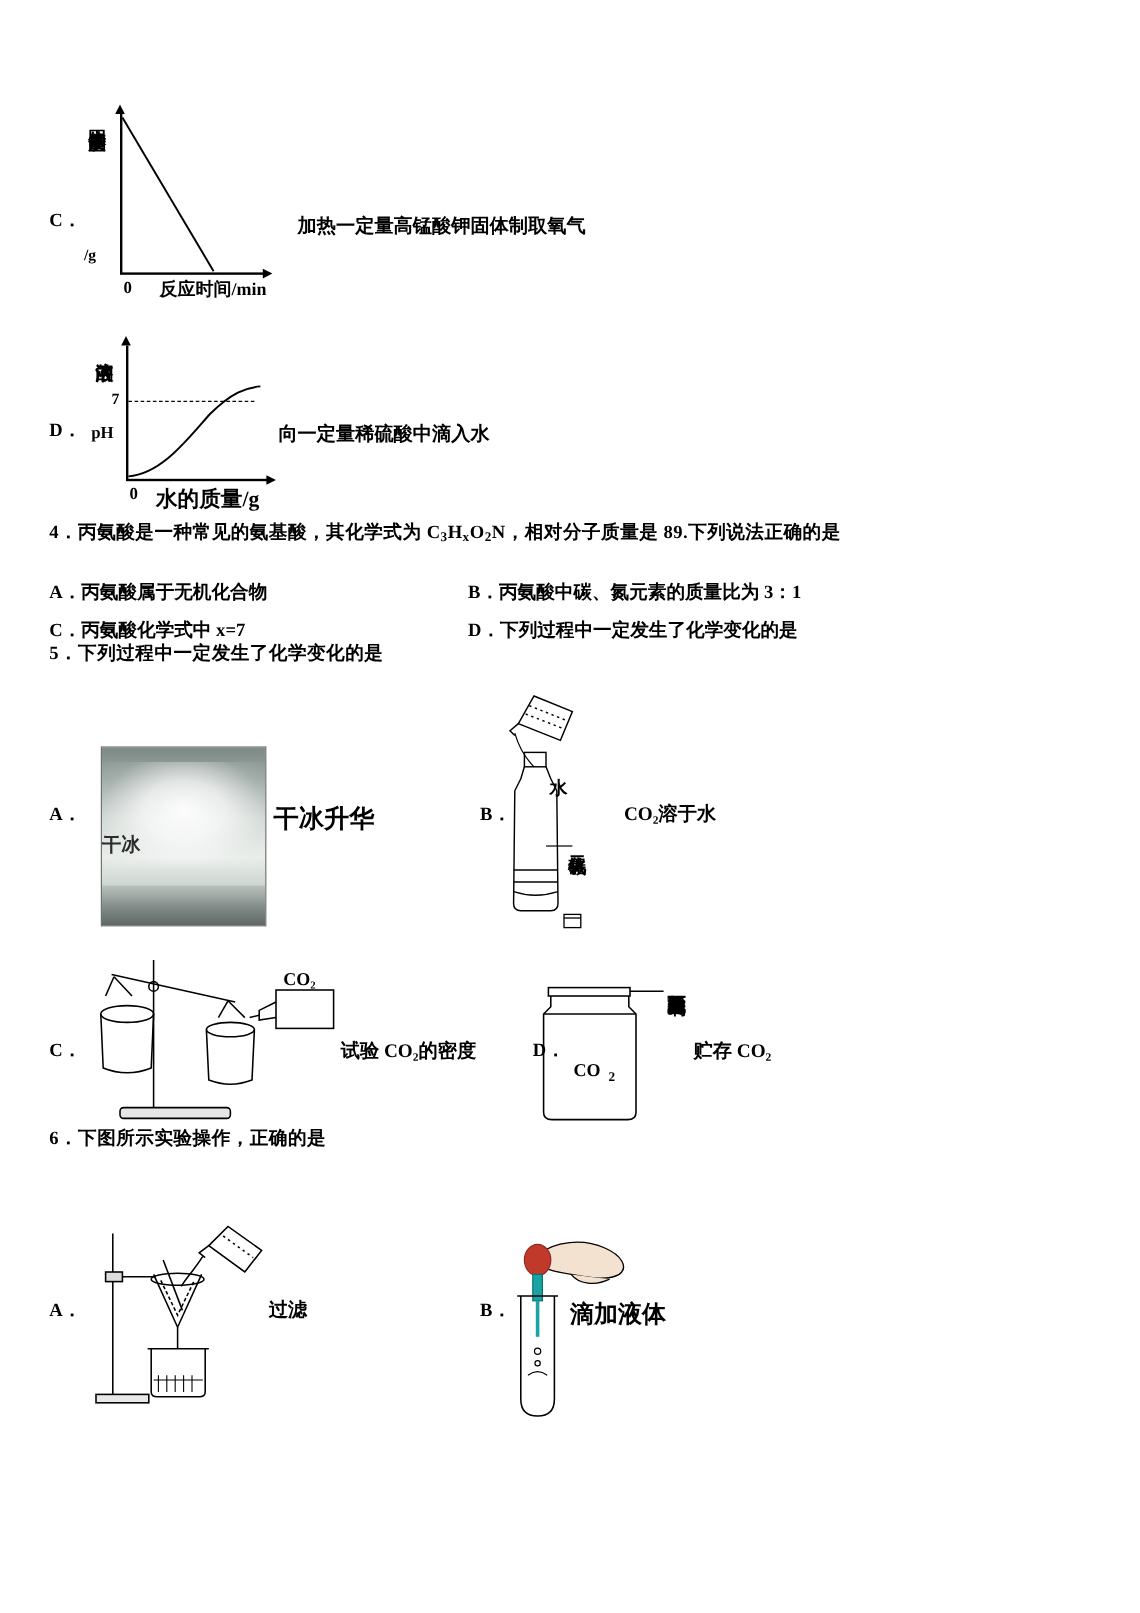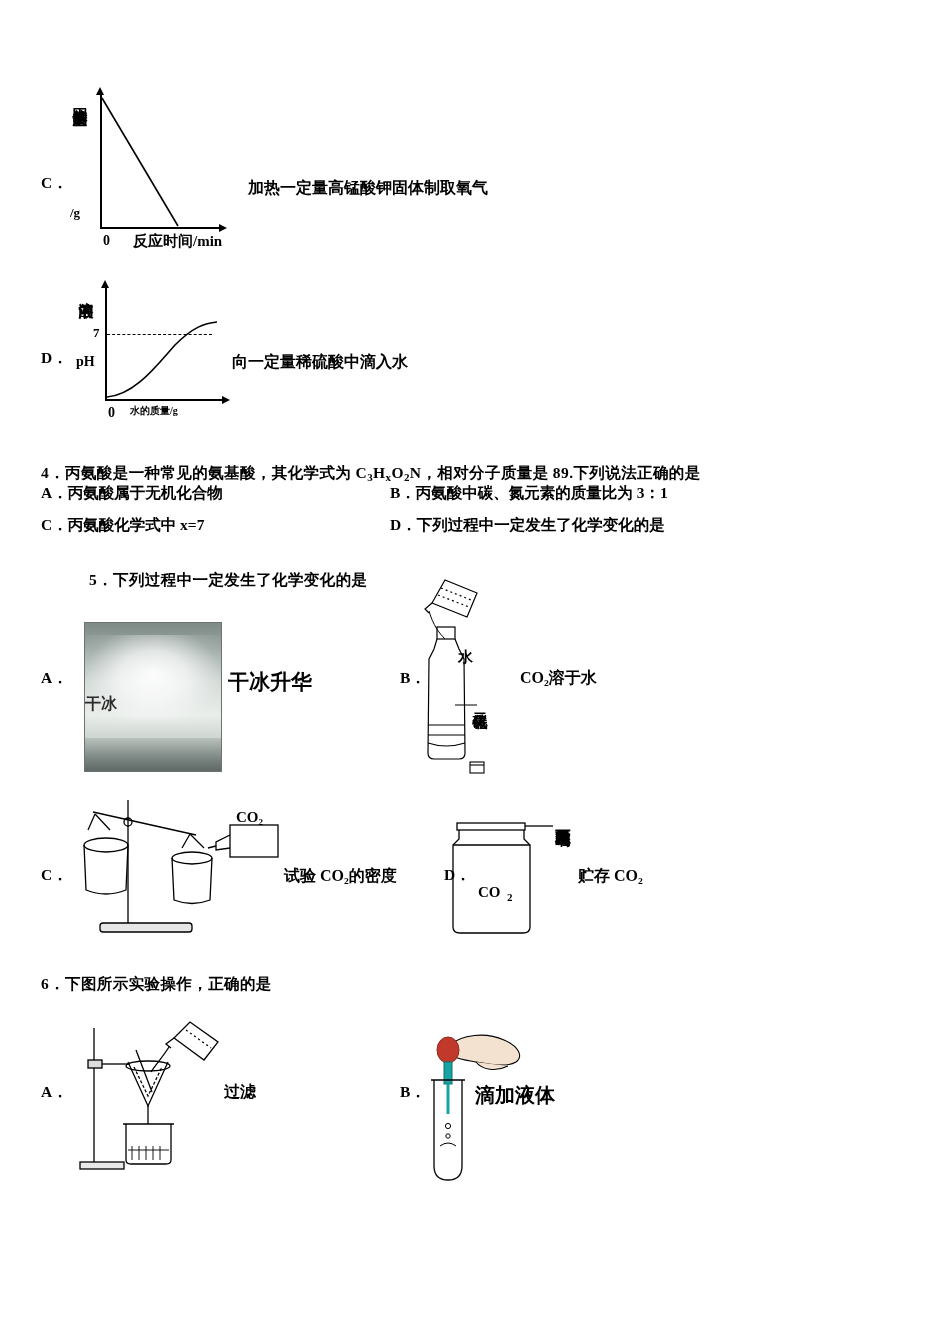--- a/index.html
+++ b/index.html
@@ -95,46 +95,46 @@
     <div class="txt b" style="left:76px;top:354px;font-size:14px;">pH</div>
     <div class="txt b" style="left:93px;top:325px;font-size:13px;">7</div>
 
     <div class="dashed-h" style="left:107px;top:334px;width:105px;"></div>
 
     <svg style="position:absolute;left:105px;top:285px;width:125px;height:118px;">
       <path d="M 2 112 C 30 110, 52 80, 70 60 C 88 42, 100 38, 112 37" fill="none" stroke="#000" stroke-width="1.6"></path>
     </svg>
 
     <div class="txt b" style="left:108px;top:405px;font-size:14px;">0</div>
-    <div class="txt b" style="left:130px;top:404px;font-size:10px;">水的质量/g</div>
+    <div class="txt b" style="left:130px;top:404px;font-size:18px;">水的质量/g</div>
 
     <div class="txt b" style="left:232px;top:352px;font-size:16px;">向一定量稀硫酸中滴入水</div>
   </div>
 
   <div>
-    <div class="qline" style="left:41px;top:463px;">
+    <div class="qline" style="left:41px;top:433px;">
       <span>4．</span><span>丙氨酸是一种常见的氨基酸，其化学式为 C</span><sub>3</sub><span>H</span><sub>x</sub><span>O</span><sub>2</sub><span>N，相对分子质量是 89.下列说法正确的是</span>
     </div>
 
     <div class="opt" style="left:41px;top:483px;">
       <span>A．</span><span>丙氨酸属于无机化合物</span>
     </div>
     <div class="opt" style="left:390px;top:483px;">
       <span>B．</span><span>丙氨酸中碳、氮元素的质量比为 3：1</span>
     </div>
     <div class="opt" style="left:41px;top:515px;">
       <span>C．</span><span>丙氨酸化学式中 x=7</span>
     </div>
     <div class="opt" style="left:390px;top:515px;">
       <span>D．</span><span>下列过程中一定发生了化学变化的是</span>
     </div>
   </div>
 
   <div>
-    <div class="qline" style="left:41px;top:570px;margin-left:48px;">
+    <div class="qline" style="left:41px;top:534px;">
       <span>5．</span><span>下列过程中一定发生了化学变化的是</span>
     </div>
 
     <div class="opt" style="left:41px;top:668px;">A．</div>
     <div class="dryice" style="left:84px;top:622px;width:136px;height:148px;">
       <div class="fog"></div>
       <div class="label">干冰</div>
       <div class="base"></div>
     </div>
     <div class="txt b" style="left:228px;top:668px;font-size:21px;">干冰升华</div>
@@ -215,21 +215,21 @@
         <line x1="80" y1="11" x2="108" y2="11"></line>
       </g>
       <text x="33" y="82" font-family="Liberation Serif, serif" font-size="15" font-weight="bold" fill="#000">CO</text>
       <text x="62" y="86" font-family="Liberation Serif, serif" font-size="11" font-weight="bold" fill="#000">2</text>
     </svg>
     <div class="txt b vert" style="left:555px;top:818px;font-size:15px;line-height:1.0;height:118px;">毛玻璃片的粗糙面向下</div>
     <div class="txt b" style="left:578px;top:866px;font-size:16px;">贮存 CO₂</div>
   </div>
 
   <div>
-    <div class="qline" style="left:41px;top:974px;">
+    <div class="qline" style="left:41px;top:938px;">
       <span>6．</span><span>下图所示实验操作，正确的是</span>
     </div>
 
     <div class="opt" style="left:41px;top:1082px;">A．</div>
     <svg style="position:absolute;left:78px;top:1020px;width:180px;height:155px;">
       <g stroke="#000" stroke-width="1.3" fill="none">
 
         <line x1="16" y1="8" x2="16" y2="142"></line>
         <rect x="2" y="142" width="44" height="7" fill="#e8e8e8"></rect>
 

